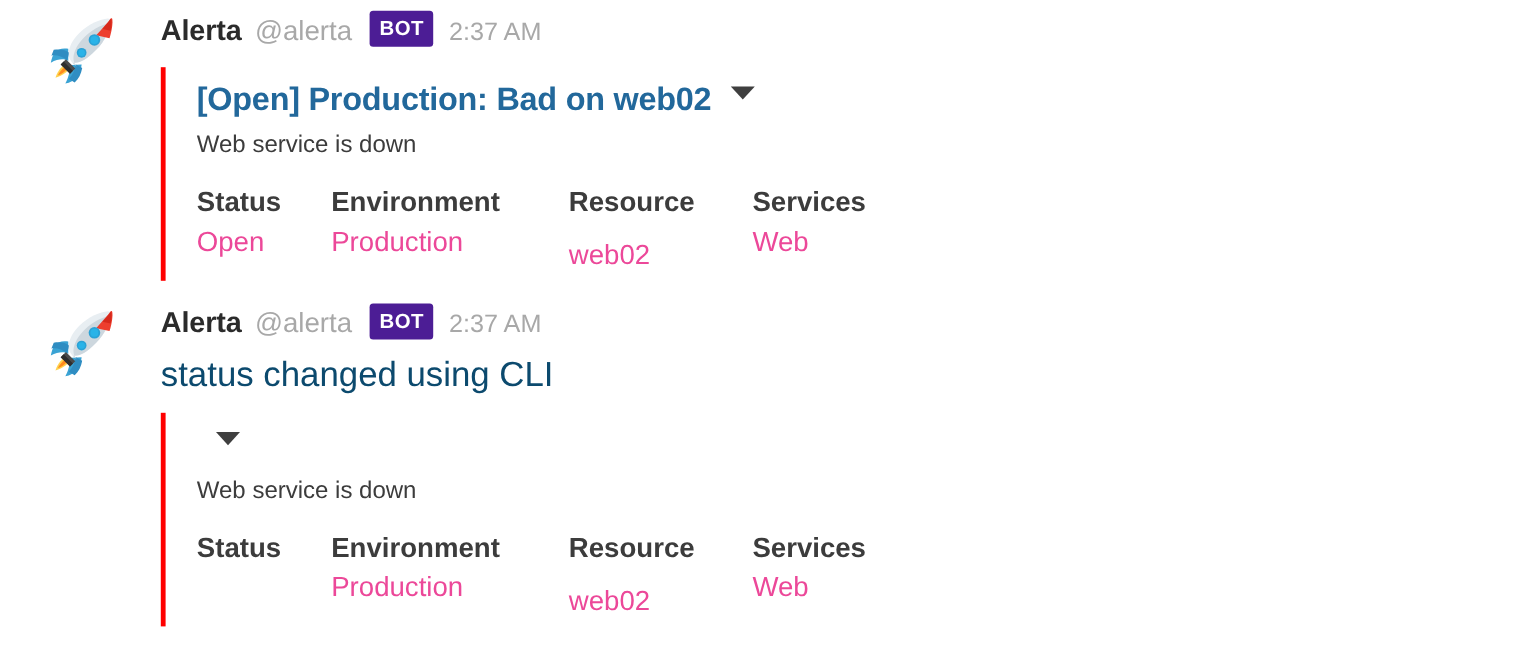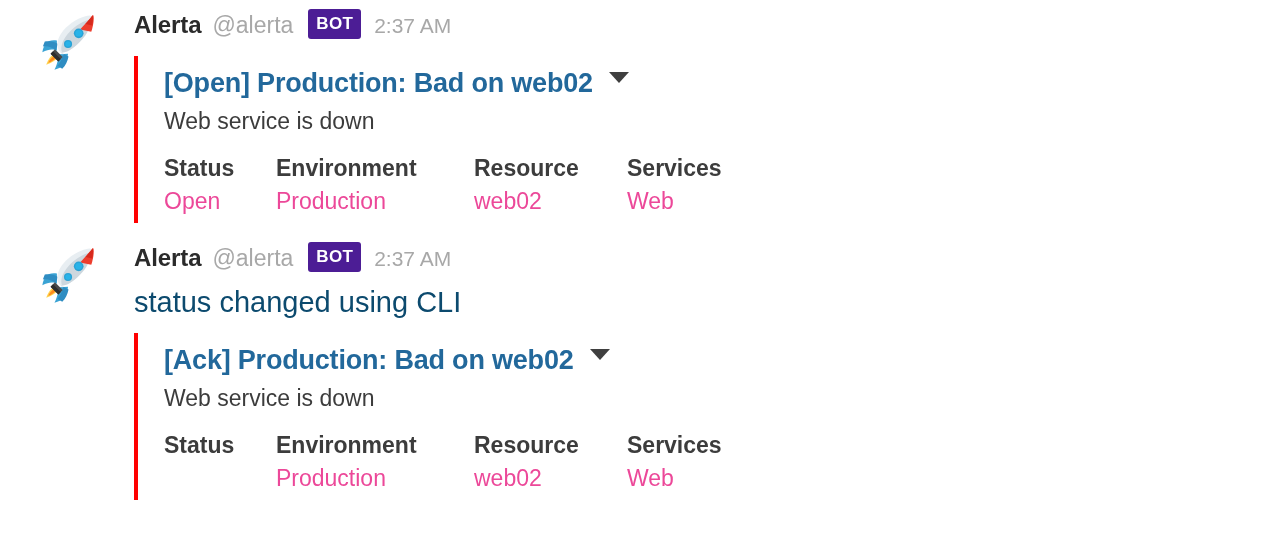--- a/index.html
+++ b/index.html
@@ -135,21 +135,21 @@
     height: 0;
     border-left: 10px solid transparent;
     border-right: 10px solid transparent;
     border-top: 11px solid #3f3f3f;
     cursor: pointer;
     position: relative;
     top: 2px;
   }
 
   .att-text {
-    font-size: 23px;
+    font-size: 20px;
     color: #3c3c3c;
     line-height: 30px;
     padding-top: 12px;
   }
 
   
   .fields {
     display: flex;
     padding-top: 18px;
   }
@@ -165,21 +165,21 @@
     white-space: nowrap;
   }
   .field-value {
     font-size: 23px;
     color: #ec4899;
     line-height: 36px;
     white-space: nowrap;
   }
   .col-status      { width: 112px; }
   .col-environment { width: 198px; }
-  .col-resource    { width: 153px; }
+  .col-resource    { width: 153px; gap: 11px; }
   .col-services    { width: 120px; }
 </style>
 </head>
 <body>
 
 <div class="chat">
 
   <div class="message msg-1">
 
     <div class="avatar">
@@ -279,21 +279,20 @@
         <span class="username">Alerta</span>
         <span class="handle">@alerta</span>
         <span class="bot-badge">BOT</span>
         <span class="timestamp">2:37 AM</span>
       </div>
 
       <div class="msg-text">status changed using CLI</div>
 
       <div class="attachment att-2">
         <div class="att-title-row">
-          <a class="att-title">[Ack] Production: Bad on web02</a>
           <span class="caret"></span>
         </div>
         <div class="att-text">Web service is down</div>
 
         <div class="fields">
           <div class="field col-status">
             <span class="field-title">Status</span>
           </div>
           <div class="field col-environment">
             <span class="field-title">Environment</span>

